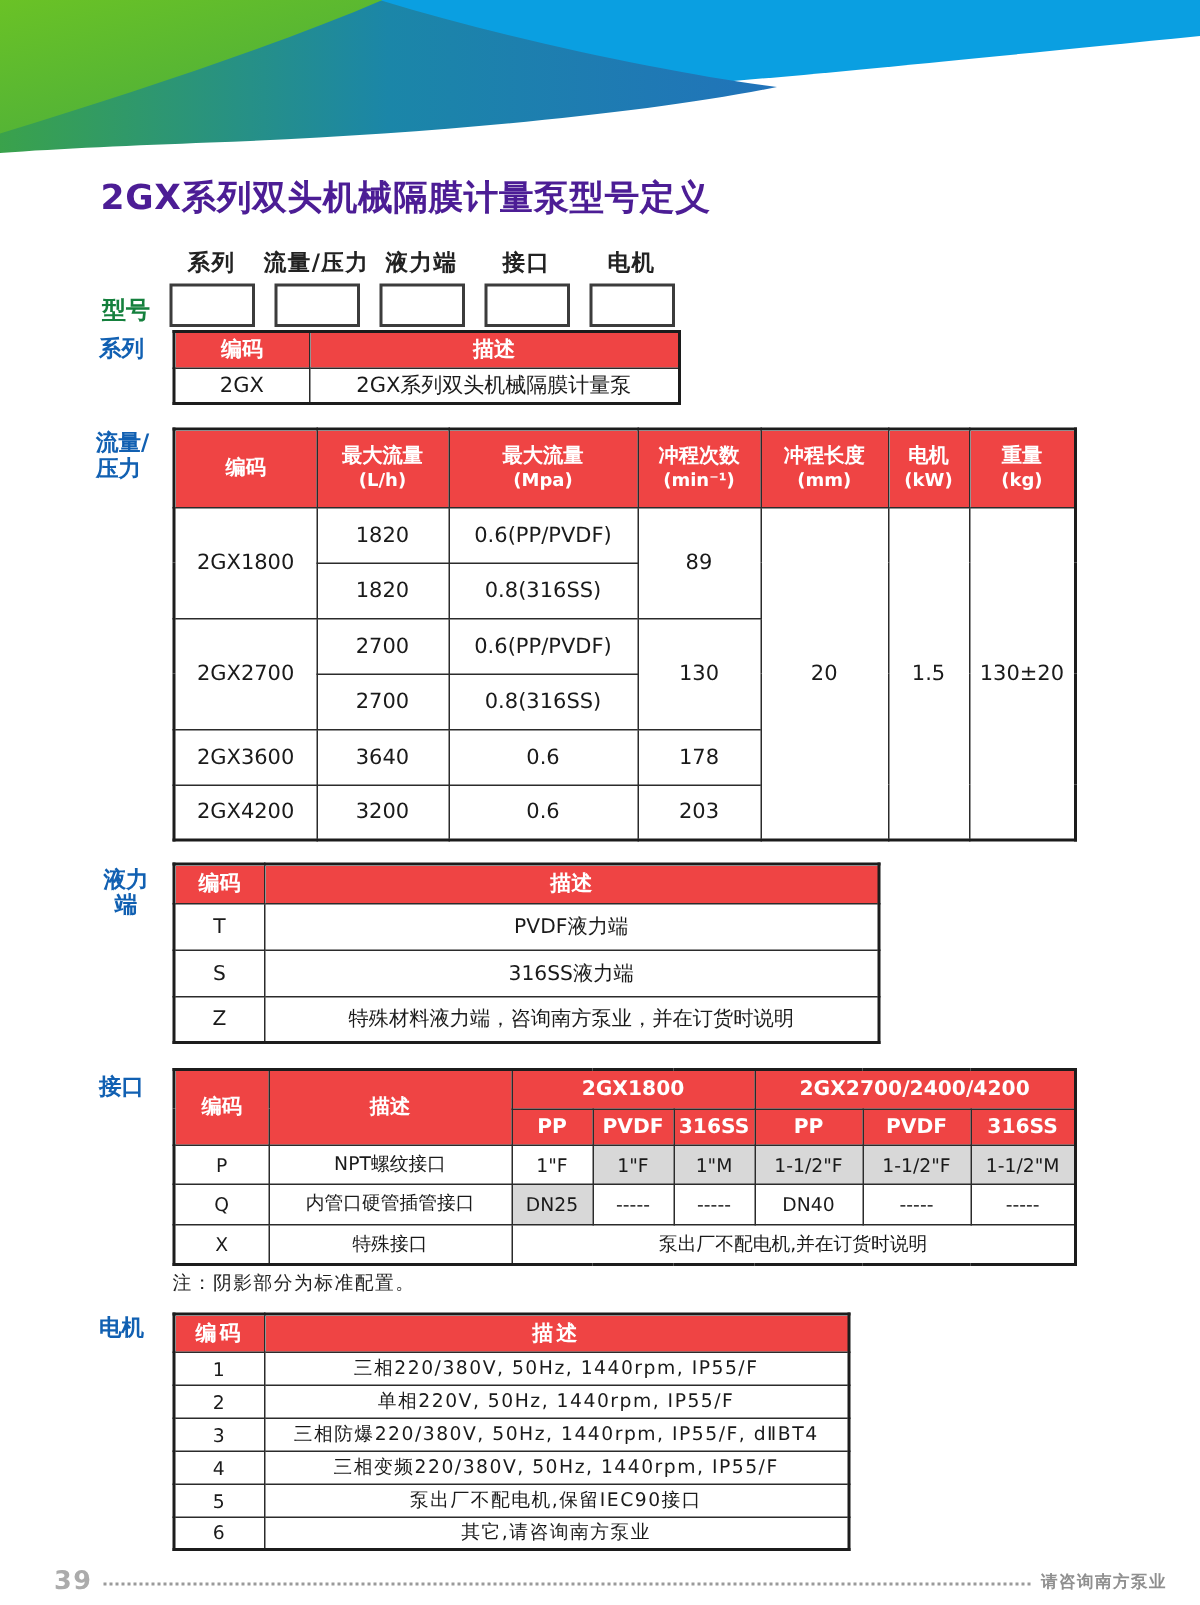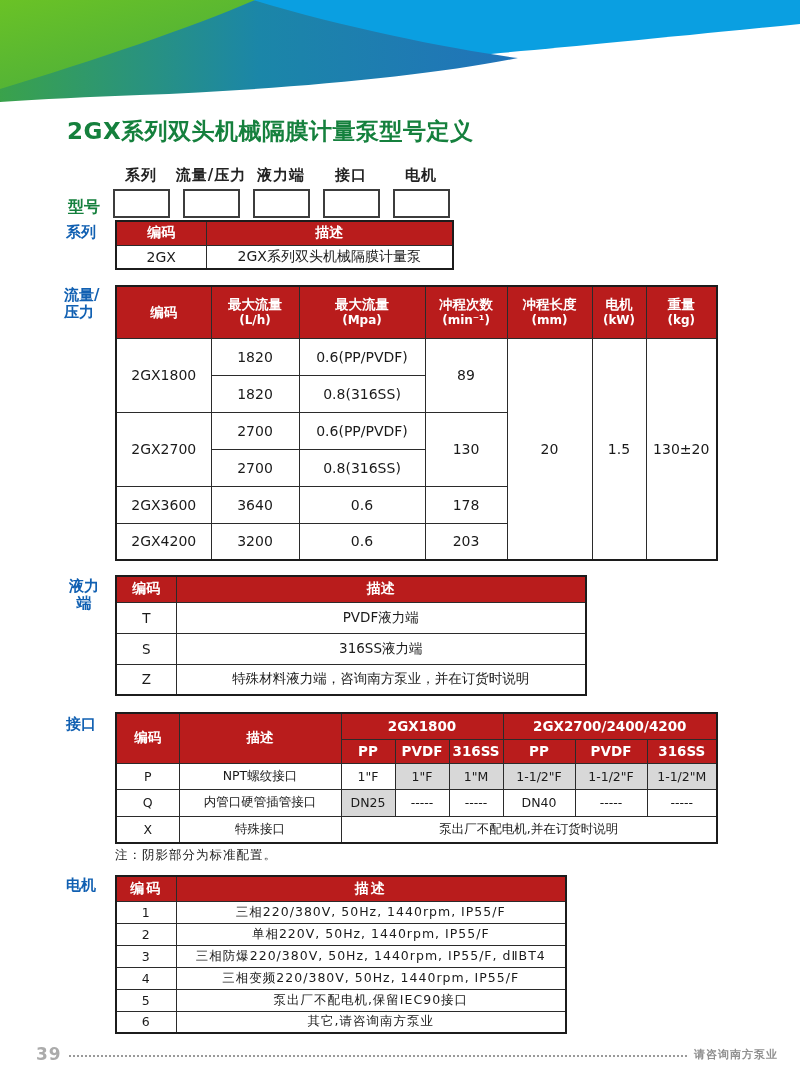--- a/index.html
+++ b/index.html
@@ -4,35 +4,35 @@
 <style>
   html,body{margin:0;padding:0;}
   body{
     width:800px;height:1070px;position:relative;background:#fff;
     font-family:"DejaVu Sans","Liberation Sans",sans-serif;color:#1a1a1a;
     overflow:hidden;
   }
   .art{position:absolute;top:0;left:0;}
 
   .page-title{position:absolute;left:67px;top:116px;margin:0;
-    font-size:23px;font-weight:bold;color:#15803d;letter-spacing:.5px;}
+    font-size:23px;font-weight:bold;color:#4c1d95;letter-spacing:.5px;}
 
   
   .mfield{position:absolute;top:166px;width:110px;text-align:center;}
   .mlabel{font-size:15px;font-weight:bold;color:#222;letter-spacing:1px;}
   .mbox{width:53px;height:25px;border:2px solid #3c3c3c;background:#fff;margin:4px auto 0;}
   .modelno{position:absolute;left:68px;top:197px;font-size:16px;font-weight:bold;color:#15803d;}
 
   
   .side-label{position:absolute;color:#1160b2;font-weight:bold;font-size:15px;line-height:17px;}
 
   table{border-collapse:collapse;position:absolute;table-layout:fixed;background:#fff;}
   td,th{border:1px solid #2b2b2b;text-align:center;vertical-align:middle;padding:0;overflow:hidden;}
   table{border:2px solid #1c1c1c;}
-  th{background:#b91c1c;color:#fff;font-weight:bold;}
+  th{background:#ef4444;color:#fff;font-weight:bold;}
   .shaded{background:#d8d8d8;}
 
   .tbl-series{left:115px;top:220px;width:337px;font-size:14px;}
   .tbl-series tr{height:24px;}
 
   .tbl-flow{left:115px;top:285px;width:601px;font-size:14px;}
   .tbl-flow thead tr{height:52px;}
   .tbl-flow tbody tr{height:37px;}
   .tbl-flow th{font-size:13.5px;line-height:16px;font-weight:bold;}
   .hdr-sub{font-size:12px;font-weight:bold;}

